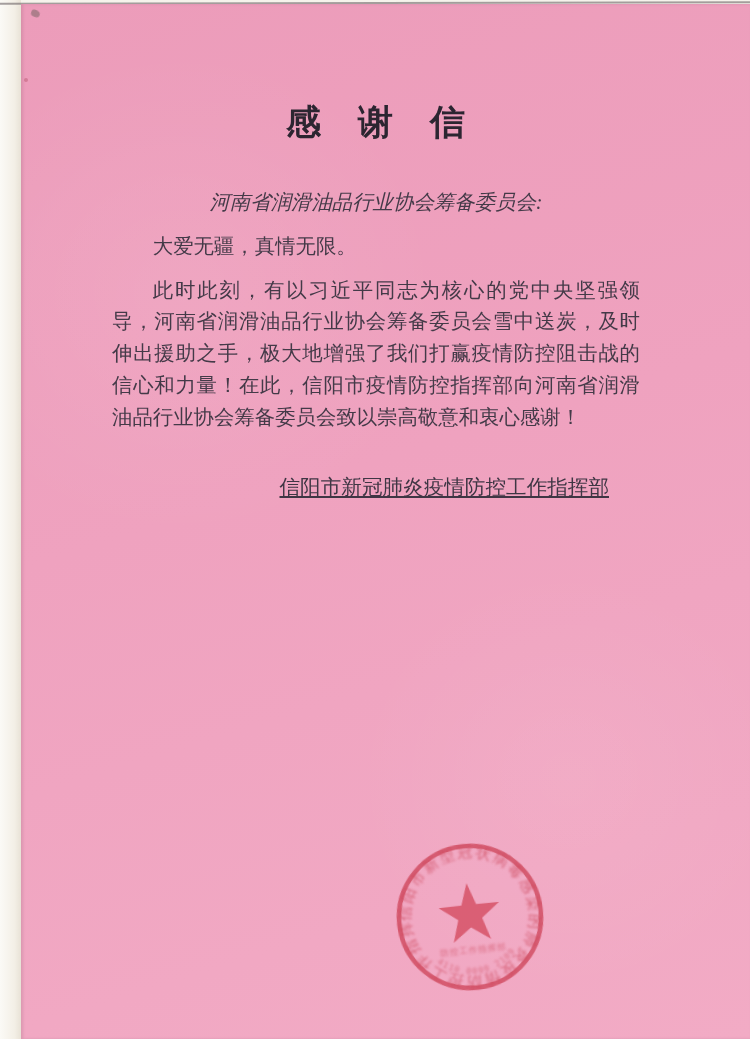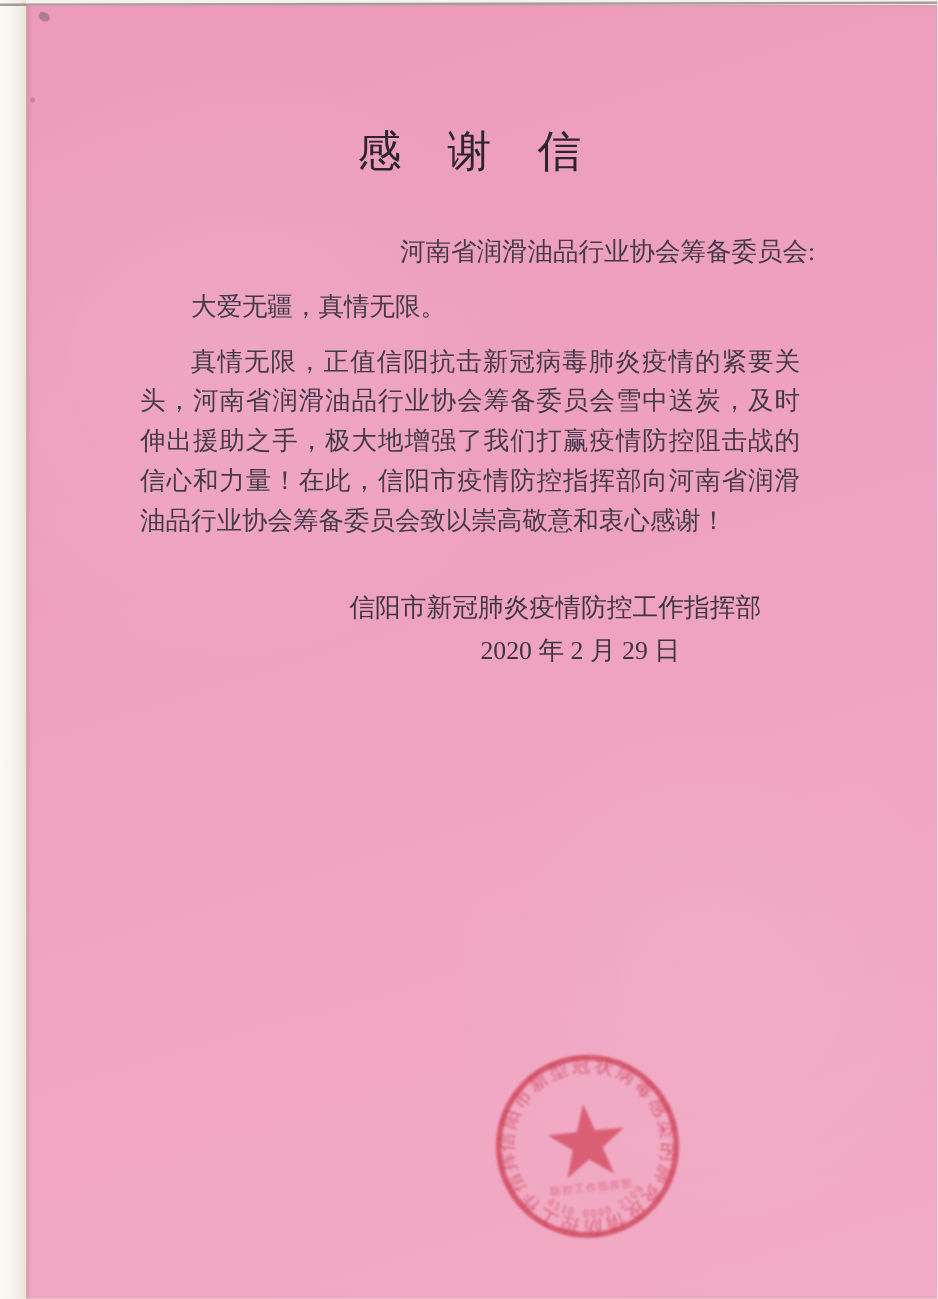--- a/index.html
+++ b/index.html
@@ -38,32 +38,32 @@
     position:absolute;left:24px;top:78px;width:4px;height:4px;
     background:rgba(170,70,95,.38);border-radius:50%;filter:blur(.5px);
   }
   .content{
     position:absolute;left:79px;top:0;width:552px;
     color:#443a48;
   }
   .title{
     margin:96px 0 0 0;
     font-family:"Liberation Sans","DejaVu Sans",sans-serif;
-    font-weight:400;font-size:35px;line-height:44px;
+    font-weight:700;font-size:35px;line-height:44px;
     color:#2c2531;text-align:center;letter-spacing:1px;
   }
   .body-block{margin-top:43px;font-size:20.4px;line-height:31.8px;}
-  .salutation{margin:0 0 6px 0;text-align:right;}
+  .salutation{margin:0 0 6px 0;text-align:center;font-style:italic;}
   .para{
     margin:12px;text-indent:2em;text-align:justify;text-justify:inter-ideograph;
     word-break:break-all;
   }
   .signature{
     margin-top:37px;font-size:20.6px;line-height:32px;
-    text-align:right;padding-right:43px;color:#3f3644;
+    text-align:right;padding-right:43px;color:#3f3644;text-decoration:underline;
   }
   .date{
     margin-top:2px;font-size:20.6px;line-height:32px;
     text-align:right;padding-right:108px;color:#3f3644;
   }
   
   .seal{
     position:absolute;left:395px;top:842px;width:150px;height:150px;
     mix-blend-mode:multiply;opacity:.85;transform:rotate(-6deg);
   }
@@ -78,26 +78,25 @@
   <div class="top-line"></div>
 
   <div class="paper">
     <div class="content">
 
       <h1 class="title">感　谢　信</h1>
 
       <div class="body-block">
         <p class="salutation">河南省润滑油品行业协会筹备委员会:</p>
         <p class="para">大爱无疆，真情无限。</p>
-        <p class="para">真情无限，正值信阳抗击新冠病毒肺炎疫情的紧要关头，河南省润滑油品行业协会筹备委员会雪中送炭，及时伸出援助之手，极大地增强了我们打赢疫情防控阻击战的信心和力量！在此，信阳市疫情防控指挥部向河南省润滑油品行业协会筹备委员会致以崇高敬意和衷心感谢！</p>
+        <p class="para">此时此刻，有以习近平同志为核心的党中央坚强领导，河南省润滑油品行业协会筹备委员会雪中送炭，及时伸出援助之手，极大地增强了我们打赢疫情防控阻击战的信心和力量！在此，信阳市疫情防控指挥部向河南省润滑油品行业协会筹备委员会致以崇高敬意和衷心感谢！</p>
       </div>
 
       <div class="signature">信阳市新冠肺炎疫情防控工作指挥部</div>
 
-      <div class="date">2020 年 2 月 29 日</div>
 
     </div>
   </div>
 
   <div class="seal">
     <svg viewBox="-75 -75 150 150" xmlns="http://www.w3.org/2000/svg">
       <defs>
         <filter id="blur1">
             <feGaussianBlur stdDeviation="0.7"></feGaussianBlur>
           </filter>

